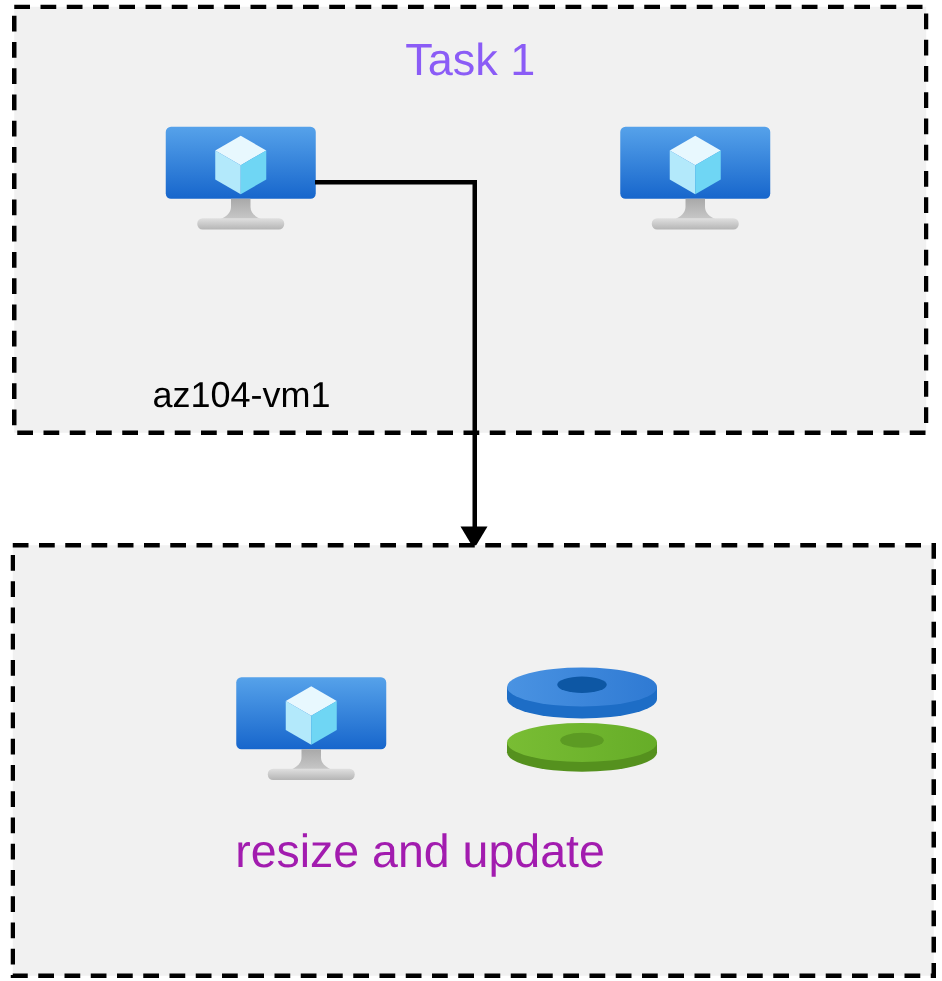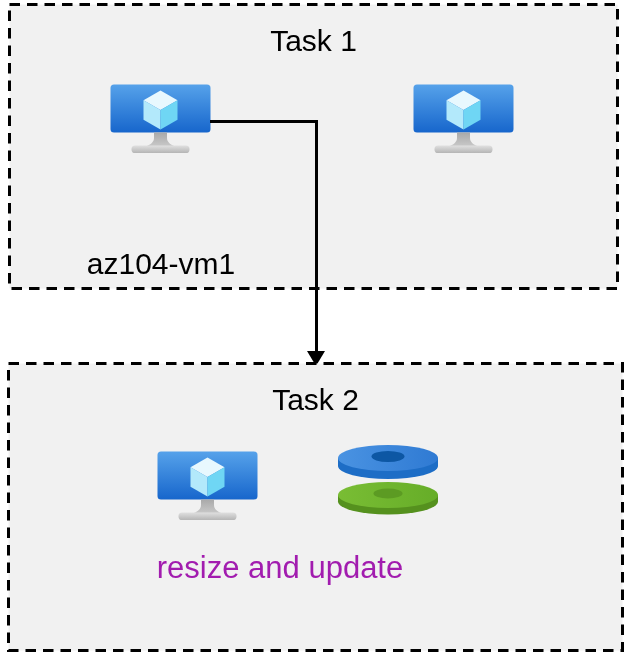--- a/index.html
+++ b/index.html
@@ -4,25 +4,25 @@
 <style>
   html,body{margin:0;padding:0;background:#ffffff;}
   #canvas{
     position:relative;width:628px;height:654px;background:#ffffff;overflow:hidden;
     font-family:"Liberation Sans","DejaVu Sans",sans-serif;
   }
   .abs{position:absolute;}
   .box-bg{position:absolute;left:0;top:0;}
   .box-title{
     position:absolute;left:0;right:0;text-align:center;
-    font-size:30px;line-height:38px;color:#000000;font-weight:400;
+    font-size:30px;line-height:38px;color:#8b5cf6;font-weight:400;
   }
   .vm-label{
     position:absolute;text-align:center;color:#000000;
-    font-size:30px;line-height:39px;white-space:pre;
+    font-size:24px;line-height:39px;white-space:pre;
   }
   .caption{
     position:absolute;text-align:center;color:#a21caf;
     font-size:31px;line-height:40px;
   }
   .line{position:absolute;background:#000000;}
   .arrowhead{
     position:absolute;width:0;height:0;
     border-left:9.5px solid transparent;
     border-right:9.5px solid transparent;
@@ -92,21 +92,20 @@
   <div>
     <div class="line" style="left:210px;top:120px;width:108px;height:3px;"></div>
     <div class="line" style="left:315px;top:120px;width:3px;height:233px;"></div>
     <div class="arrowhead" style="left:307px;top:351px;"></div>
   </div>
 
   <div class="abs" style="left:7px;top:362px;width:617px;height:290px;">
     <svg class="box-bg" width="617" height="290">
       <rect x="1.5" y="1.5" width="614" height="287" fill="#f1f1f1" stroke="#000000" stroke-width="3" stroke-dasharray="10.5 7"></rect>
     </svg>
-    <div class="box-title" style="top:19px;">Task 2</div>
   </div>
 
   <svg class="abs" style="left:157px;top:451px;" width="101" height="72" viewBox="0 0 101 72">
     <rect x="0.5" y="0.5" width="100" height="48" rx="3.5" fill="url(#gScreen)"></rect>
     <polygon points="50.5,6.5 67.5,16.3 50.5,26.1 33.5,16.3" fill="#e8f8fe"></polygon>
     <polygon points="33.5,16.3 50.5,26.1 50.5,45.5 33.5,35.7" fill="#b3e9fb"></polygon>
     <polygon points="67.5,16.3 50.5,26.1 50.5,45.5 67.5,35.7" fill="#6fd6f4"></polygon>
     <path d="M44,48.5 h13 v5.5 c0,3.8 3.2,6.6 7.6,8.3 l-28.2,0 c4.4,-1.7 7.6,-4.5 7.6,-8.3 z" fill="url(#gNeck)"></path>
     <rect x="21.5" y="61.5" width="58" height="7.5" rx="3.6" fill="url(#gBase)"></rect>
   </svg>

